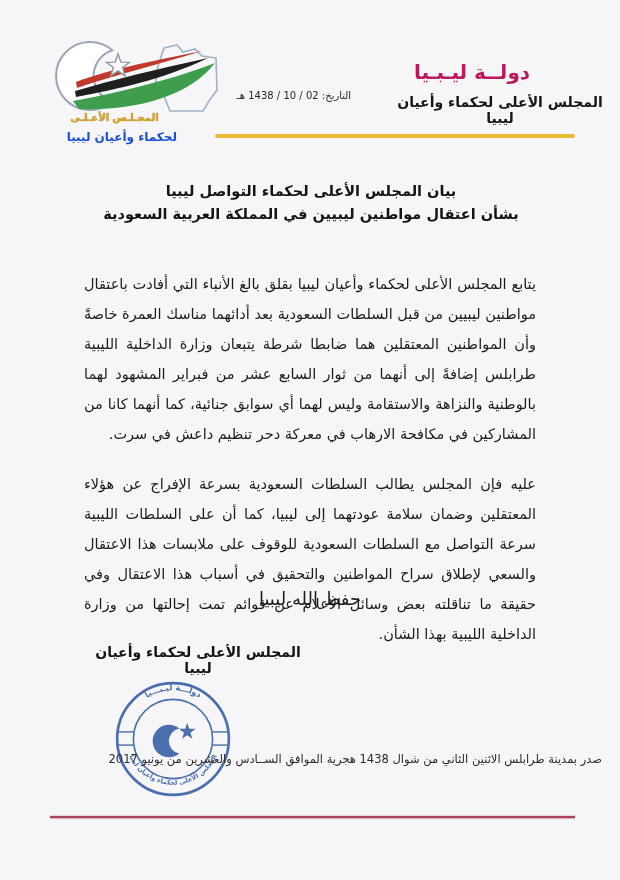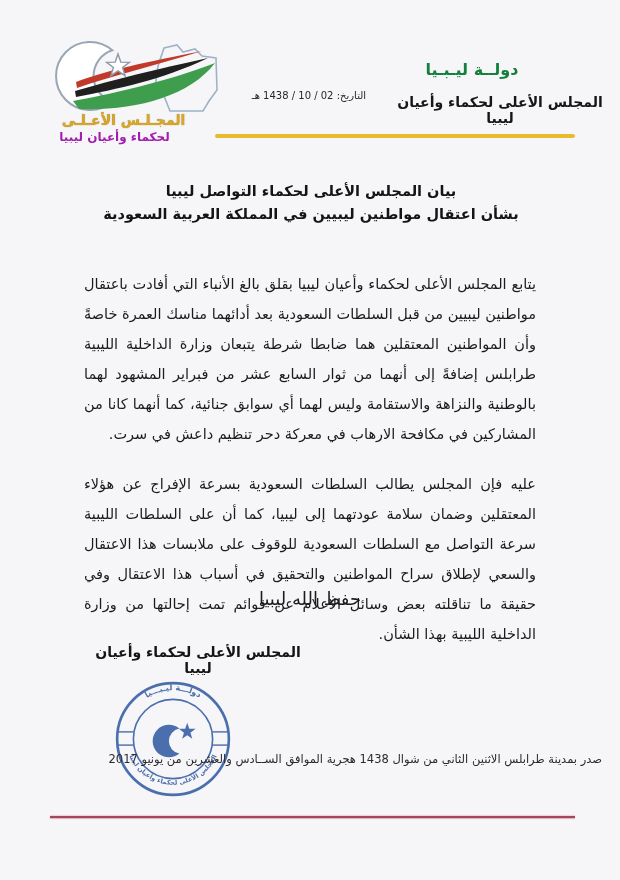--- a/index.html
+++ b/index.html
@@ -7,28 +7,28 @@
     width:620px;height:880px;position:relative;overflow:hidden;
     background:#f6f5f7;
     font-family:"DejaVu Sans",sans-serif;
     color:#1d1d1f;
   }
   .abs{position:absolute;}
   
   .logo-wrap{left:52px;top:36px;width:172px;height:122px;}
   .logo-svg{position:absolute;left:0;top:0;}
   .logo-line1{position:absolute;left:0;top:76px;width:125px;text-align:center;
-    font-weight:bold;font-size:14px;color:#d8a728;text-shadow:0 0 1px #8a6d1d;margin-left:9px;}
-  .logo-line2{position:absolute;left:0;top:94px;width:125px;text-align:center;
-    font-weight:bold;font-size:12px;color:#a21caf;}
+    font-weight:bold;font-size:10px;color:#d8a728;text-shadow:0 0 1px #8a6d1d;}
+  .logo-line2{position:absolute;left:0;top:94px;width:125px;text-align:right;
+    font-weight:bold;font-size:12px;color:#1d4ed8;}
   .state-title{left:392px;top:60px;width:160px;text-align:center;
-    font-weight:bold;font-size:16px;letter-spacing:.5px;color:#15803d;}
+    font-weight:bold;font-size:20px;letter-spacing:.5px;color:#be185d;}
   .council-title{left:385px;top:94px;width:230px;text-align:center;
     font-weight:bold;font-size:14px;color:#161616;}
-  .dates{left:206px;top:88px;width:160px;direction:rtl;text-align:right;
+  .dates{left:214px;top:88px;width:160px;direction:rtl;text-align:center;
     font-size:10px;line-height:15px;color:#26262a;}
   .yellow-line{left:215px;top:134px;width:360px;height:4px;border-radius:2px;
     background:#e8ba2d;}
   
   .stmt-title{left:85px;top:180px;width:452px;text-align:center;direction:rtl;
     font-weight:bold;font-size:14.5px;line-height:23px;color:#141414;}
   
   .body-text{left:84px;top:256px;width:452px;direction:rtl;
     font-size:14.5px;line-height:30px;text-align:justify;color:#1b1b1d;}
   .body-text p{margin:13px 0 20px 0;}

